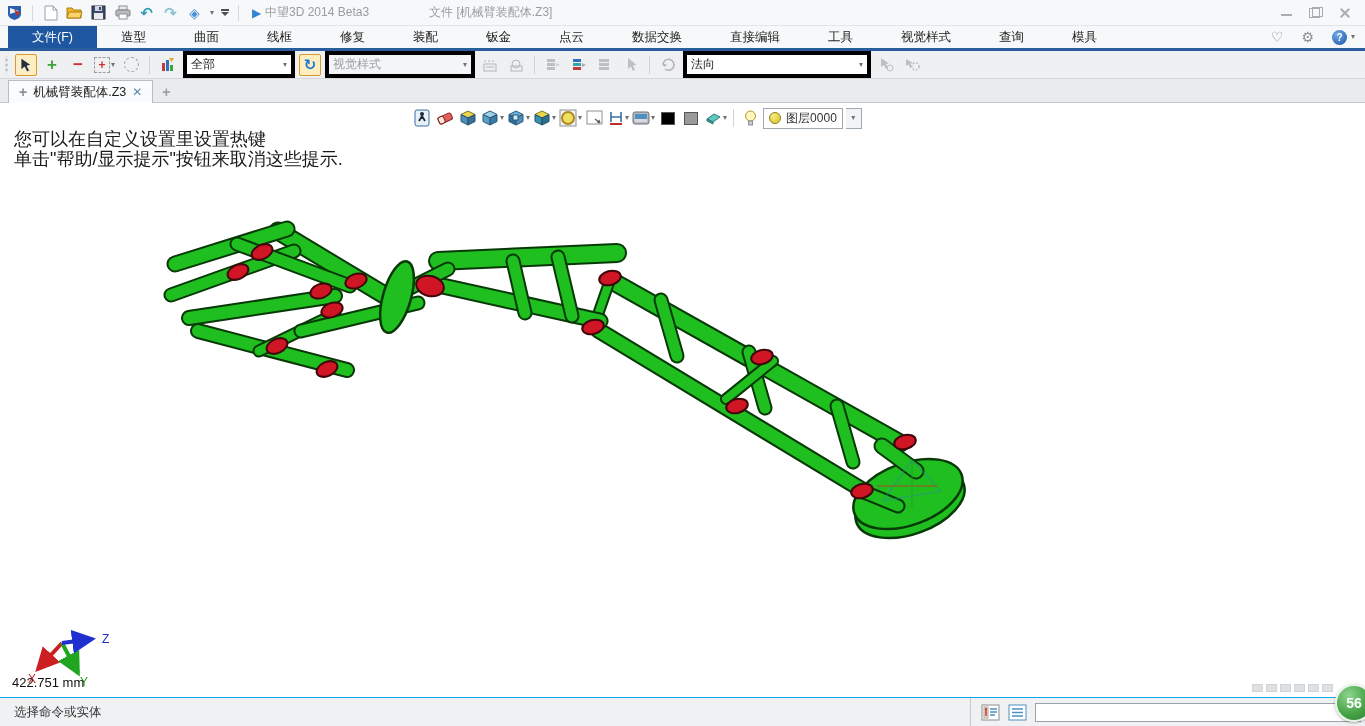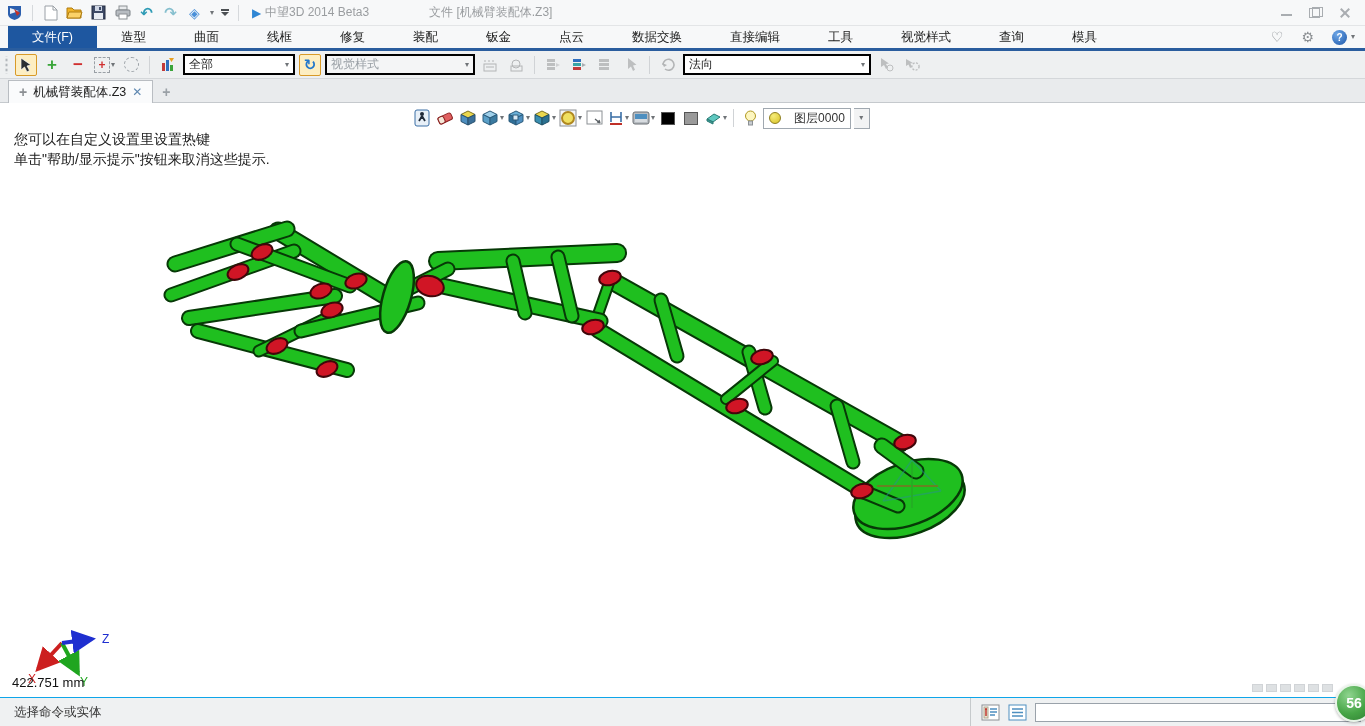--- a/index.html
+++ b/index.html
@@ -45,44 +45,44 @@
   .toolbar { height:28px; background:#eef0f1; border-bottom:1px solid #d4d7da; display:flex; align-items:center; padding:0 4px; gap:4px; }
   .grip { width:5px; height:18px; margin-right:2px;
     background-image:radial-gradient(circle, #9aa0a6 1px, transparent 1.2px); background-size:4px 5px; background-position:center; }
   .tbtn { height:22px; min-width:22px; display:inline-flex; align-items:center; justify-content:center; border:1px solid transparent; border-radius:2px; gap:1px; }
   .tbtn.selected { border-color:#d89a28; background:#fdeec2; }
   .vsep { width:1px; height:18px; background:#d0d3d6; margin:0 3px; }
   .plus-g { color:#3aa53a; font-size:17px; font-weight:bold; line-height:1; }
   .minus-g { color:#d03030; font-size:17px; font-weight:bold; line-height:1; }
   .plusbox { width:16px; height:16px; border:1px dashed #9aa0a6; color:#d03030; font-weight:bold; font-size:12px; display:flex; align-items:center; justify-content:center; }
   .lasso { width:15px; height:15px; border:1.4px dashed #9aa0a6; border-radius:50%; }
-  .combo { height:21px; background:#fff; border:2px solid #000000; display:inline-flex; align-items:center; padding:0 4px; gap:4px; font-size:12px; color:#222; }
+  .combo { height:27px; background:#fff; border:4px solid #000000; display:inline-flex; align-items:center; padding:0 4px; gap:4px; font-size:12px; color:#222; }
   .combo .cbtext { flex:1; }
   .combo.dim { color:#9aa0a6; background:#f4f5f6; }
   .combo-caret { margin-left:auto; }
   .dimico { opacity:.45; filter:grayscale(60%); }
   .sync-g { color:#2277cc; font-size:15px; font-weight:bold; }
 
   
   .doctabs { height:24px; background:#e9ebed; display:flex; align-items:flex-end; padding-left:8px; border-bottom:1px solid #c5c9cd; }
   .doctab { height:23px; background:#fafbfc; border:1px solid #b9bdc2; border-bottom:none; display:flex; align-items:center; gap:6px; padding:0 10px; margin-bottom:-1px; font-size:12.5px; color:#222; }
   .doctab .tplus { color:#8b8f93; font-size:14px; font-weight:bold; }
   .doctab .tclose { color:#5e87b0; font-size:12px; }
   .newtab { width:26px; height:20px; display:flex; align-items:center; justify-content:center; color:#9aa0a6; font-size:14px; font-weight:bold; }
 
   
   .canvas { position:relative; width:1365px; height:594px; background:#fff; }
-  .hints { position:absolute; left:14px; top:26px; font-size:14px; color:#1a1a1a; line-height:20px; }
+  .hints { position:absolute; left:14px; top:26px; font-size:18px; color:#1a1a1a; line-height:20px; }
 
   
   .viewbar { position:absolute; left:412px; top:2px; height:26px; display:flex; align-items:center; gap:3px; }
   .vbtn { height:22px; min-width:20px; display:inline-flex; align-items:center; justify-content:center; gap:1px; }
   .swatch { width:14px; height:13px; border:1px solid #555; }
   .swatch.black { background:#000; } .swatch.gray { background:#9a9a9a; }
-  .layerbox { height:21px; background:#fff; border:1px solid #a0a8b0; display:inline-flex; align-items:center; gap:13px; padding:0 5px; }
+  .layerbox { height:21px; background:#fff; border:1px solid #a0a8b0; display:inline-flex; align-items:center; gap:5px; padding:0 5px; }
   .layer-dot { width:12px; height:12px; border-radius:50%; background:radial-gradient(circle at 35% 30%, #f5ec7a, #d8c226); border:1px solid #8f7f1e; }
   .layer-caretbox { height:21px; width:16px; border:1px solid #a0a8b0; border-left:none; display:inline-flex; align-items:center; justify-content:center; background:#f2f3f4; }
 
   
   .model { position:absolute; left:0; top:0; }
   .bo { stroke:#073907; stroke-linecap:round; fill:none; }
   .bg { stroke:#1fbf1f; stroke-linecap:round; fill:none; }
   .body { fill:#1fbf1f; stroke:#073907; stroke-width:2.5; }
   .pin { fill:#d01525; stroke:#40060a; stroke-width:2; }
 

